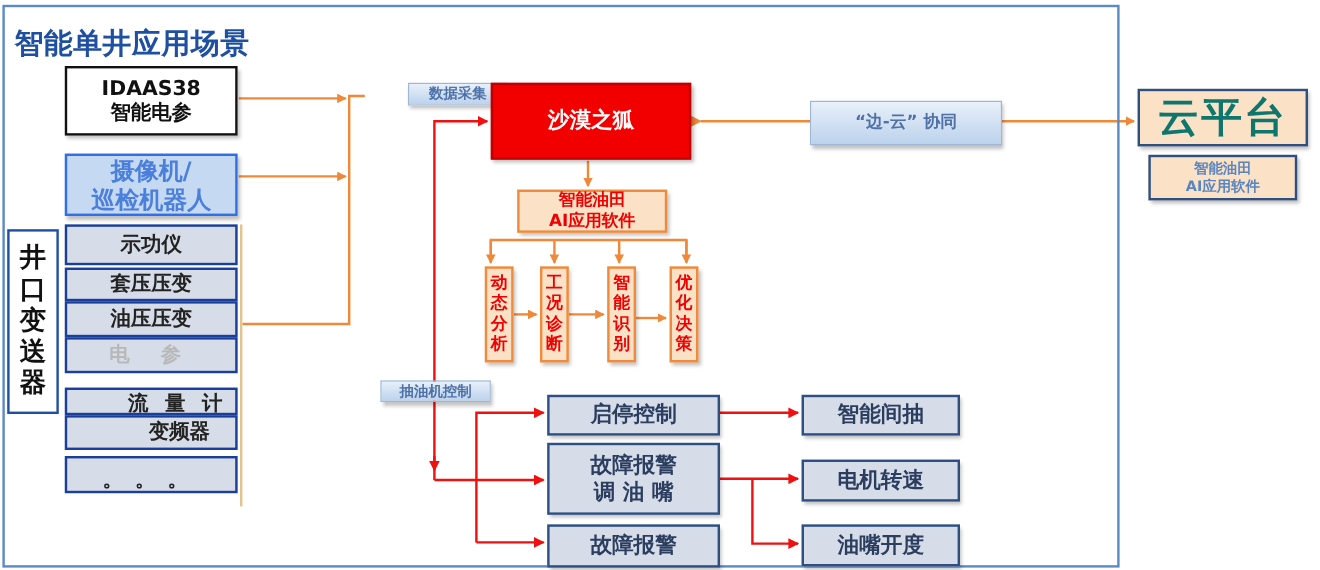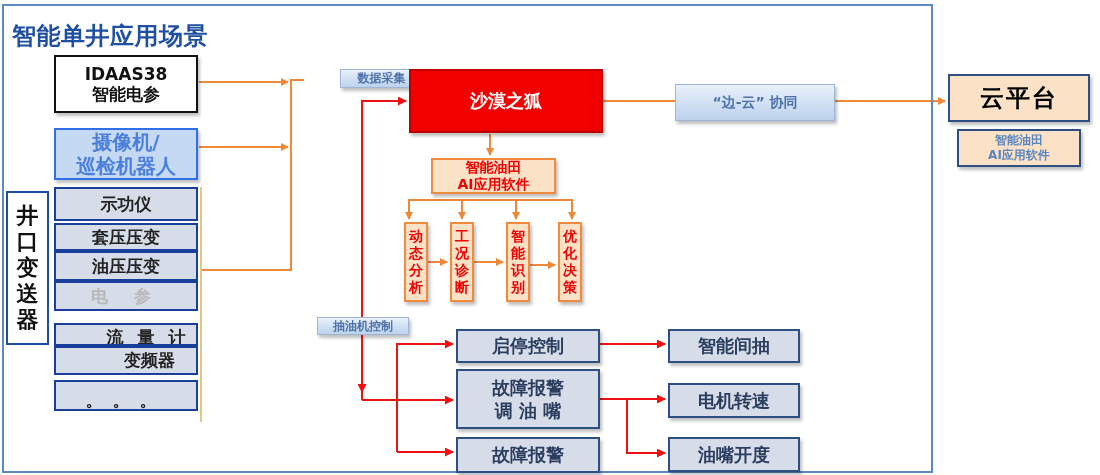--- a/index.html
+++ b/index.html
@@ -24,35 +24,35 @@
   .s5 { left:54px; top:323px; height:23px; overflow:hidden; align-items:center; justify-content:flex-start; padding-top:2px; letter-spacing:4px;padding-left:44px; }
   .s6 { left:54px; top:346px; height:29px;padding-left:47px; }
   .s7 { left:54px; top:380px; height:31px; padding-top:10px; letter-spacing:10px; font-size:17px; }
   .tanline { left:200px; top:187px; width:2px; height:235px; background:#e3c48f; }
 
   .tag { border:1px solid #9fb6d6; background:linear-gradient(#e8f0fa,#bcd2ec); color:#4e72a8; font-size:12px; font-weight:bold; }
   .tag1 { left:304px; top:69px; width:83px; height:19px;margin-left:36px; }
   .tag2 { left:317px; top:317px; width:92px; height:18px; }
   .tag3 { left:675px; top:84px; width:160px; height:37px; font-size:14px; }
 
-  .fox { left:409px; top:69px; width:194px; height:64px; background:#f20000; border:2px solid #c00000; color:#fff; font-size:18px; line-height:1.3; }
+  .fox { left:409px; top:69px; width:167px; height:64px; background:#f20000; border:2px solid #c00000; color:#fff; font-size:18px; line-height:1.3; }
   .aisw { left:431px; top:158px; width:125px; height:36px; background:#fbe2c6; border:2px solid #f08a3c; color:#f00000; font-size:14px; line-height:1.2; }
   .step { width:24px; height:80px; top:222px; background:#fbe2c6; border:2px solid #f08a3c; color:#f00000; font-size:14px;
           flex-direction:column; line-height:1.22; }
   .st1 { left:404px; } .st2 { left:450px; } .st3 { left:506px; } .st4 { left:558px; }
 
   .ctl { background:#d6dde8; border:2px solid #2e4f82; color:#2c3e60; font-size:18px; }
   .c1 { left:456px; top:329px; width:144px; height:34px; }
   .c2 { left:456px; top:369px; width:144px; height:60px; line-height:1.3; }
   .c3 { left:456px; top:437px; width:144px; height:36px;text-align:right; }
   .r1 { left:668px; top:329px; width:132px; height:34px; }
   .r2 { left:668px; top:383px; width:132px; height:35px; }
   .r3 { left:668px; top:437px; width:132px; height:35px; }
 
-  .cloud { left:948px; top:74px; width:142px; height:48px; background:#fbe2c6; border:2px solid #2e4f82; color:#000000; font-size:24px; letter-spacing:2px; }
+  .cloud { left:948px; top:74px; width:142px; height:48px; background:#fbe2c6; border:2px solid #2e4f82; color:#0f766e; font-size:34px; letter-spacing:2px; }
   .cloudsw { left:957px; top:129px; width:124px; height:38px; background:#fbe2c6; border:2px solid #2e4f82; color:#5a86c0; font-size:12px; line-height:1.25; }
 
   svg.wires { position:absolute; left:0; top:0; }
 </style>
 </head>
 <body>
 
 <svg class="wires" width="1100" height="475">
   <defs>
     <marker id="ao" markerWidth="8" markerHeight="8" refX="7" refY="4" orient="auto" markerUnits="userSpaceOnUse">

